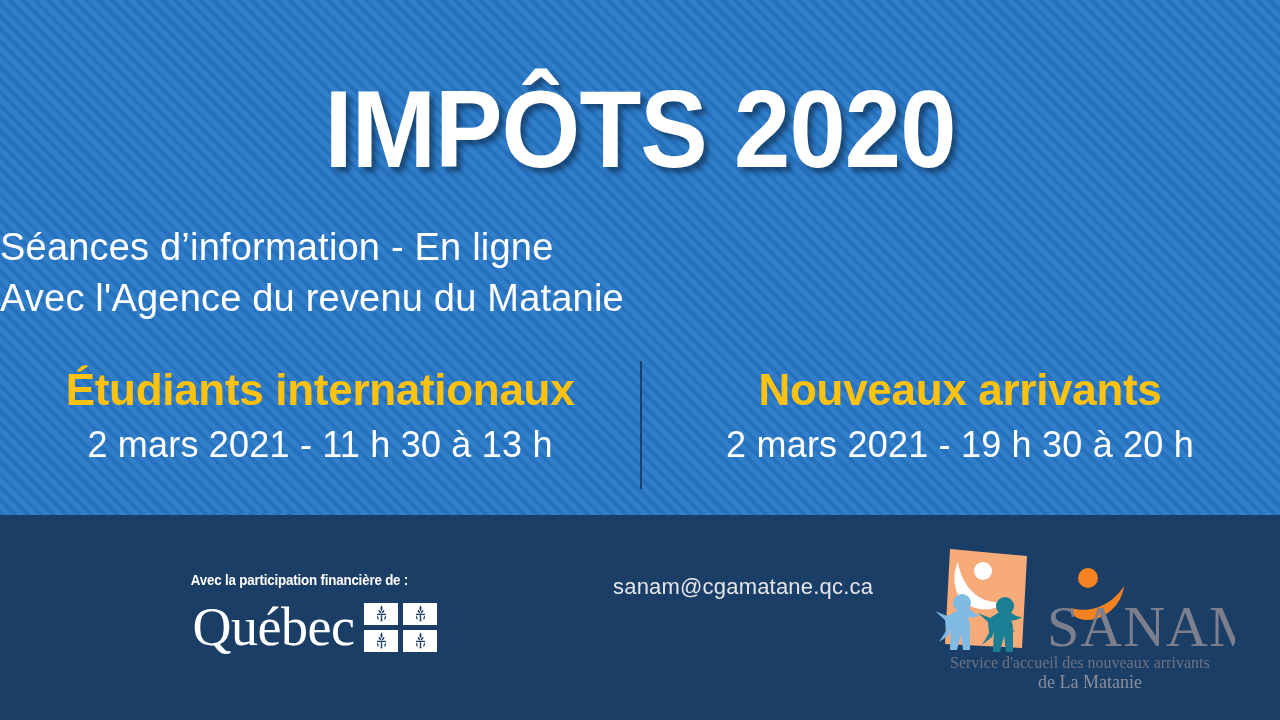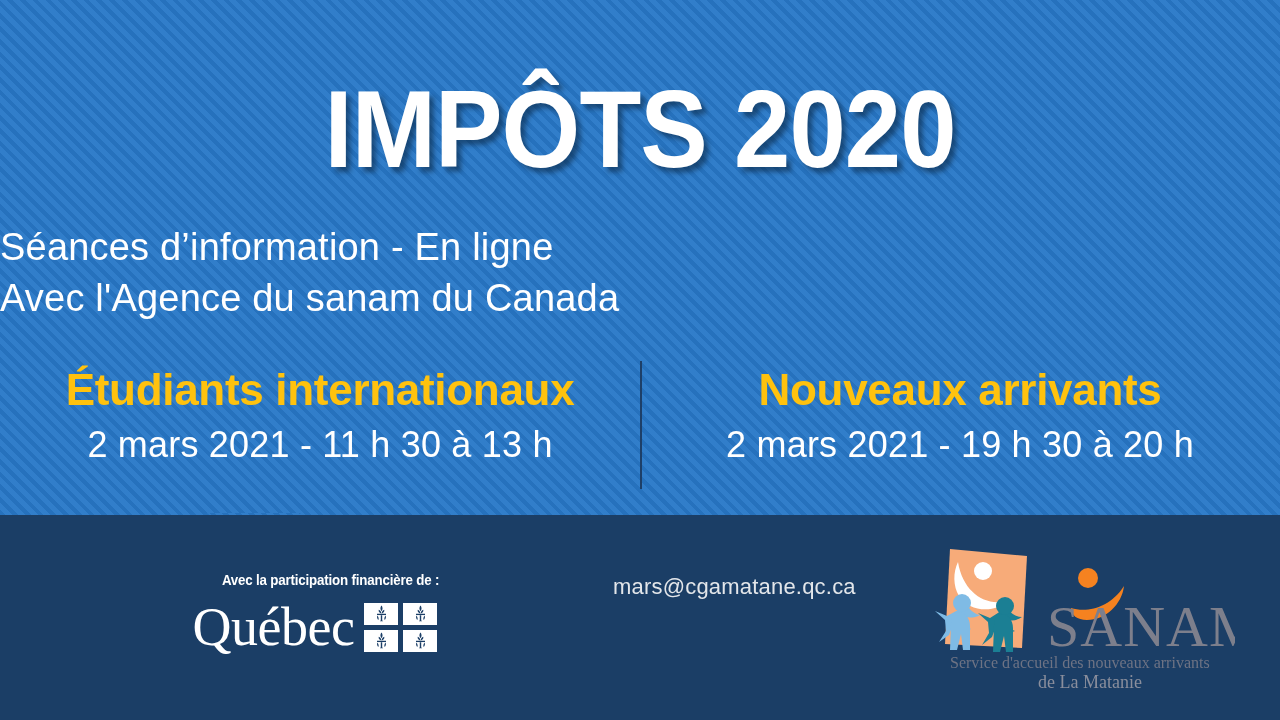--- a/index.html
+++ b/index.html
@@ -141,21 +141,21 @@
     height: 205px;
     background: #1b3e66;
   }
 
   
   .quebec {
     position: absolute;
     left: 180px;
     top: 572px;
     width: 270px;
-    text-align: right;
+    text-align: left;
   }
   .quebec-caption {
     font-size: 14.5px;
     font-weight: bold;
     color: #ffffff;
     letter-spacing: -0.2px;
     transform: scaleX(0.92);
     transform-origin: 50% 50%;
     white-space: nowrap;
   }
@@ -216,21 +216,21 @@
 <div class="poster">
 
   <div class="band"></div>
   <div class="notch"></div>
   <div class="notch-tip"></div>
 
   <div class="title">IMPÔTS 2020</div>
 
   <div class="subtitle">
     <span>Séances d’information -  En ligne</span>
-    <span class="line2">Avec l'Agence du sanam du Canada</span>
+    <span class="line2">Avec l'Agence du revenu du Matanie</span>
   </div>
 
   <div class="columns">
     <div class="col">
       <div class="col-heading">Étudiants internationaux</div>
       <div class="col-date">2 mars 2021 - 11 h 30 à 13 h</div>
     </div>
     <div class="col">
       <div class="col-heading">Nouveaux arrivants</div>
       <div class="col-date">2 mars 2021 - 19 h 30 à 20 h</div>
@@ -295,21 +295,21 @@
               <path d="M6.5 20.8c1.6 1.8 2.6 3.6 2.8 5.6.1 1.3-.2 2.5-.8 3.6-1-1.3-2-2.7-2.3-4.4-.3-1.6 0-3.2.3-4.8z"></path>
               <path d="M23.5 20.8c.3 1.6.6 3.2.3 4.8-.3 1.7-1.3 3.1-2.3 4.4-.6-1.1-.9-2.3-.8-3.6.2-2 1.2-3.8 2.8-5.6z"></path>
             </g>
           </svg>
         </span>
       </span>
     </div>
   </div>
 
   <div class="inscription">
-    <div class="mail">mars@cgamatane.qc.ca</div>
+    <div class="mail">sanam@cgamatane.qc.ca</div>
   </div>
 
   <div class="sanam">
     <svg width="310" height="160" viewBox="0 0 310 160" aria-hidden="true">
 
       <g>
         <polygon points="25,11 102,18 97,110 20,106" fill="#f7ab79"></polygon>
       </g>
 
       <g fill="#ffffff">

